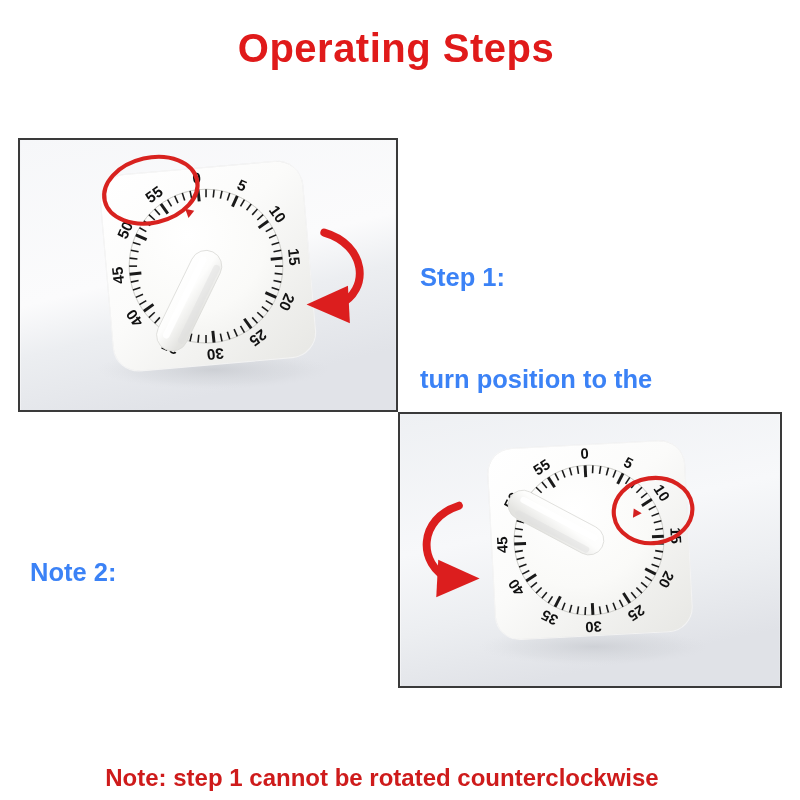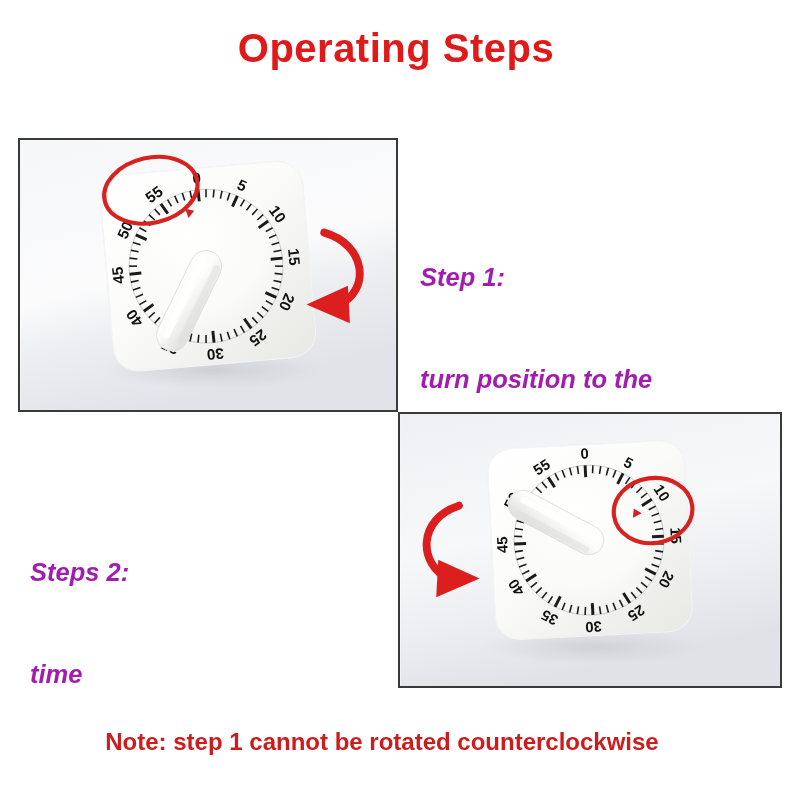--- a/index.html
+++ b/index.html
@@ -52,41 +52,40 @@
   }
   .photo-panel svg {
     display: block;
     width: 100%;
     height: 100%;
   }
 
   
   .step-text {
     position: absolute;
-    color: #a21caf;
+    color: #3b82f6;
     font-weight: bold;
     font-size: 25.5px;
     line-height: 1.33;
     white-space: pre;
-    font-style: italic;
   }
   #step1-text {
     left: 420px;
     top: 193px;
   }
   #step2-text {
     left: 30px;
     top: 488px;
   }
   .step-line { display: block; }
 
   #note-text {
     position: absolute;
     left: 0;
-    top: 728px;
+    top: 764px;
     width: 764px;
     text-align: center;
     color: #CE1B1B;
     font-weight: bold;
     font-size: 24px;
     line-height: 1.2;
   }
 </style>
 </head>
 <body>
@@ -239,22 +238,21 @@
   </svg>
 </div>
 
 <div id="step1-text" class="step-text">
   <span class="step-line">Step 1:</span>
   <span class="step-line">turn position to the</span>
   <span class="step-line">55 position.</span>
 </div>
 
 <div id="step2-text" class="step-text">
-  <span class="step-line">Steps 2:</span>
-  <span class="step-line">time</span>
+  <span class="step-line">Note 2:</span>
   
   
 </div>
 
 <div id="panel-step2" class="photo-panel">
   <svg viewBox="0 0 384 276" xmlns="http://www.w3.org/2000/svg">
     <defs>
       <linearGradient id="bg2" x1="0" y1="0" x2="0.3" y2="1">
         <stop offset="0%" stop-color="#eef0f3"></stop>
         <stop offset="48%" stop-color="#f7f8fa"></stop>

